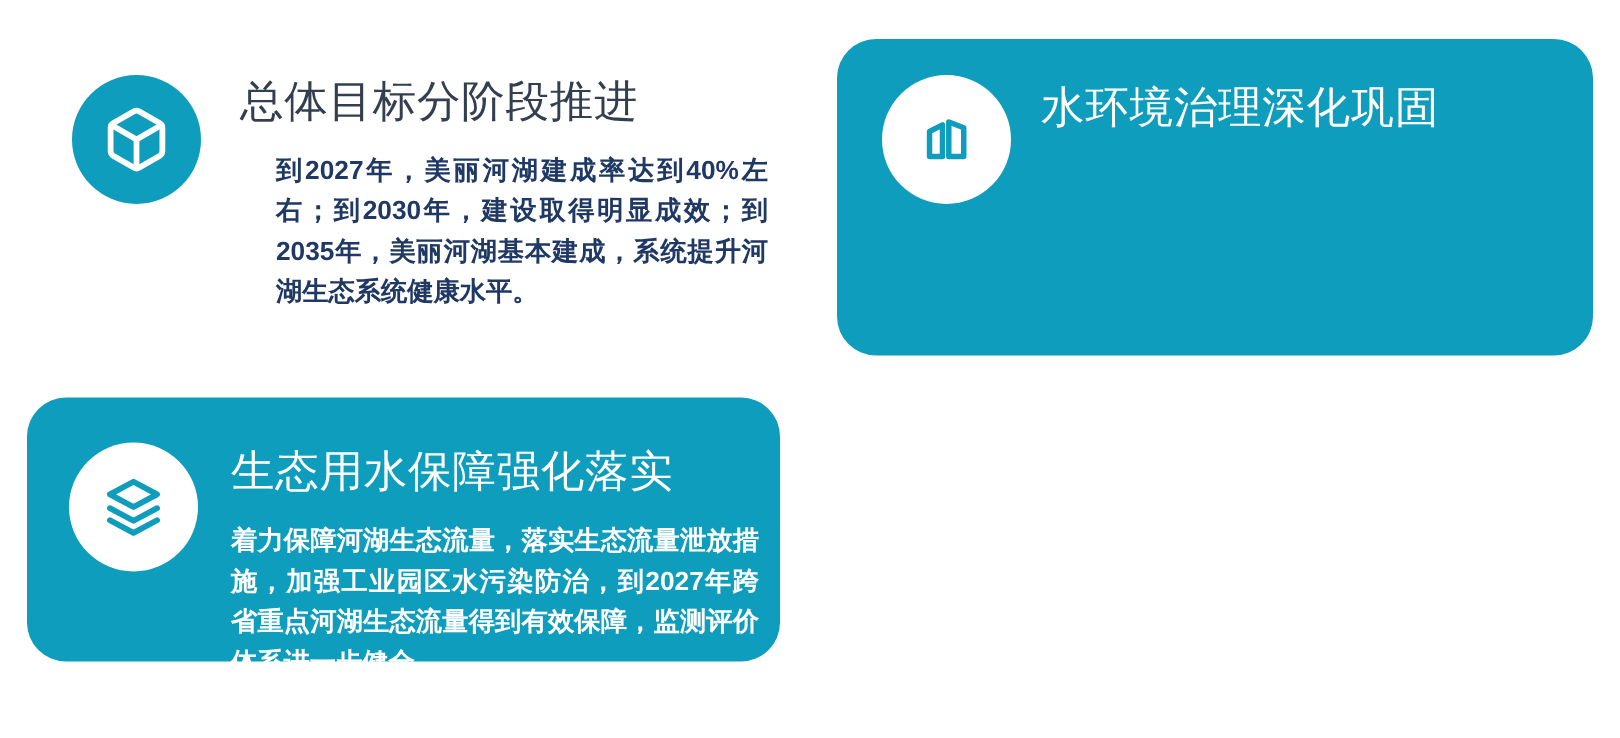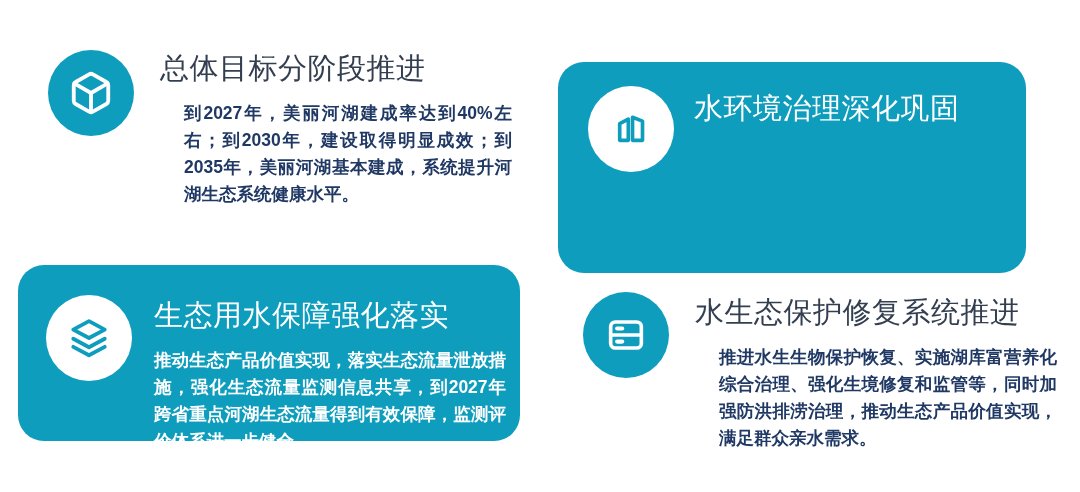--- a/index.html
+++ b/index.html
@@ -52,21 +52,21 @@
     text-align:justify;
   }
   .plain .card-title{color:var(--title);}
   .plain .card-body{color:var(--navy);margin-left:24px;}
   .teal .card-title,.teal .card-body{color:var(--white);}
 
   
   .pos0{left:48px;top:50px;width:494px;gap:26px;}
   .pos0 .text-col{width:352px;}
   
-  .pos1{left:558px;top:26px;width:468px;height:211px;padding:24px 16px 0 30px;gap:20px;margin-top:36px;}
+  .pos1{left:558px;top:26px;width:504px;height:211px;padding:24px 16px 0 30px;gap:20px;}
   .pos1 .text-col{width:352px;margin-top:4px;}
   
   .pos2{left:18px;top:265px;width:502px;height:176px;padding:30px 14px 0 28px;gap:22px;}
   .pos2 .text-col{width:352px;margin-top:2px;}
   
   .pos3{left:583px;top:292px;width:480px;gap:26px;}
   .pos3 .text-col{width:362px;margin-top:2px;}
 </style>
 </head>
 <body>
@@ -102,32 +102,18 @@
   <section class="card teal pos2">
     <div class="icon-circle white-bg">
       <svg viewBox="0 0 24 24" fill="none" stroke="currentColor" stroke-width="2" stroke-linecap="round" stroke-linejoin="round">
         <polygon points="12 3.2 3.8 7.6 12 12 20.2 7.6 12 3.2"></polygon>
         <polyline points="3.8 12.4 12 16.8 20.2 12.4"></polyline>
         <polyline points="3.8 16.6 12 21 20.2 16.6"></polyline>
       </svg>
     </div>
     <div class="text-col">
       <h2 class="card-title">生态用水保障强化落实</h2>
-      <p class="card-body">推动生态产品价值实现，落实生态流量泄放措施，强化生态流量监测信息共享，到2027年跨省重点河湖生态流量得到有效保障，监测评价体系进一步健全。</p>
+      <p class="card-body">着力保障河湖生态流量，落实生态流量泄放措施，加强工业园区水污染防治，到2027年跨省重点河湖生态流量得到有效保障，监测评价体系进一步健全。</p>
     </div>
   </section>
 
-  <section class="card plain pos3">
-    <div class="icon-circle teal-bg">
-      <svg viewBox="0 0 24 24" fill="none" stroke="currentColor" stroke-width="1.9" stroke-linecap="round" stroke-linejoin="round">
-        <rect x="4" y="5.2" width="16" height="13.6" rx="2.4"></rect>
-        <line x1="4" y1="12" x2="20" y2="12"></line>
-        <line x1="7.4" y1="8.6" x2="10" y2="8.6" stroke-width="2.2"></line>
-        <line x1="7.4" y1="15.4" x2="10" y2="15.4" stroke-width="2.2"></line>
-      </svg>
-    </div>
-    <div class="text-col">
-      <h2 class="card-title">水生态保护修复系统推进</h2>
-      <p class="card-body">推进水生生物保护恢复、实施湖库富营养化综合治理、强化生境修复和监管等，同时加强防洪排涝治理，推动生态产品价值实现，满足群众亲水需求。</p>
-    </div>
-  </section>
 
 </div>
 
 </body></html>

